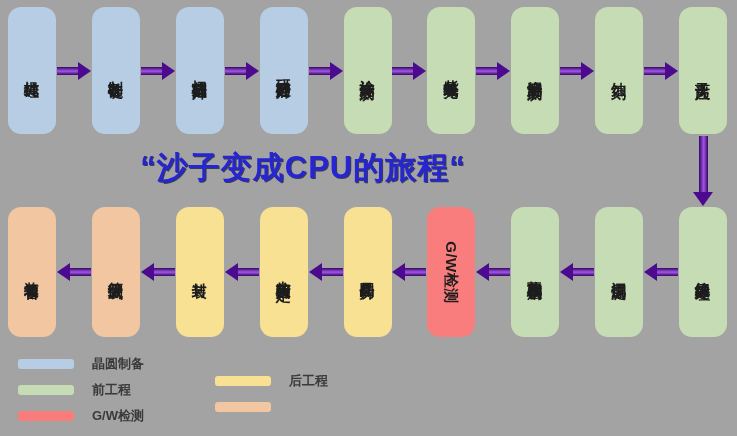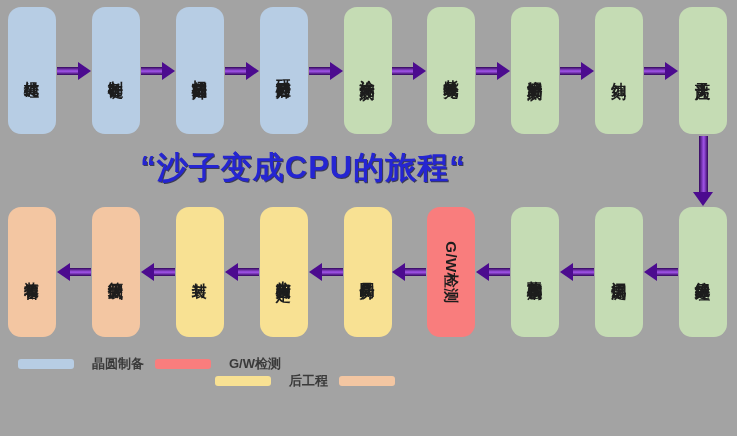--- a/index.html
+++ b/index.html
@@ -41,21 +41,21 @@
   .vshaft { width:9px; flex:1; background:linear-gradient(90deg,#33075c 0%,#9a4fe0 48%,#9a4fe0 56%,#33075c 100%); }
   .vhead  { width:0; height:0; border-left:10px solid transparent; border-right:10px solid transparent; border-top:14px solid #4c0b8f; }
 
   #title {
     position:absolute; left:103px; top:147px; width:400px;
     text-align:center; font-size:31px; font-weight:bold;
     color:#2525d2; text-shadow:1px 1px 0 #3c3c55;
     white-space:nowrap; letter-spacing:1px;
   }
 
-  .legend-col { position:absolute; display:flex; flex-direction:row; gap:11px; }
+  .legend-col { position:absolute; display:flex; flex-direction:column; gap:11px; }
   #legend-left  { left:18px;  top:356px; }
   #legend-right { left:215px; top:373px; }
   .legend-item  { display:flex; align-items:center; gap:18px; height:15px; }
   .legend-swatch { flex:none; width:56px; height:10px; border-radius:3px; }
   .legend-label  { font-size:13px; font-weight:bold; color:#3a3a3a; white-space:nowrap; }
 </style>
 </head>
 <body>
 
 <div id="canvas">
@@ -221,20 +221,24 @@
         <div class="box-label">绝缘层处理</div>
       </div>
     </div>
 
   <div id="legend-left" class="legend-col">
       <div class="legend-item">
         <div class="legend-swatch" style="background: rgb(183, 205, 228);"></div>
         <div class="legend-label">晶圆制备</div>
       </div>
       <div class="legend-item">
+        <div class="legend-swatch" style="background: rgb(197, 220, 180);"></div>
+        <div class="legend-label">前工程</div>
+      </div>
+      <div class="legend-item">
         <div class="legend-swatch" style="background: rgb(249, 125, 125);"></div>
         <div class="legend-label">G/W检测</div>
       </div>
     </div>
   <div id="legend-right" class="legend-col">
       <div class="legend-item">
         <div class="legend-swatch" style="background: rgb(248, 225, 147);"></div>
         <div class="legend-label">后工程</div>
       </div>
       <div class="legend-item">

